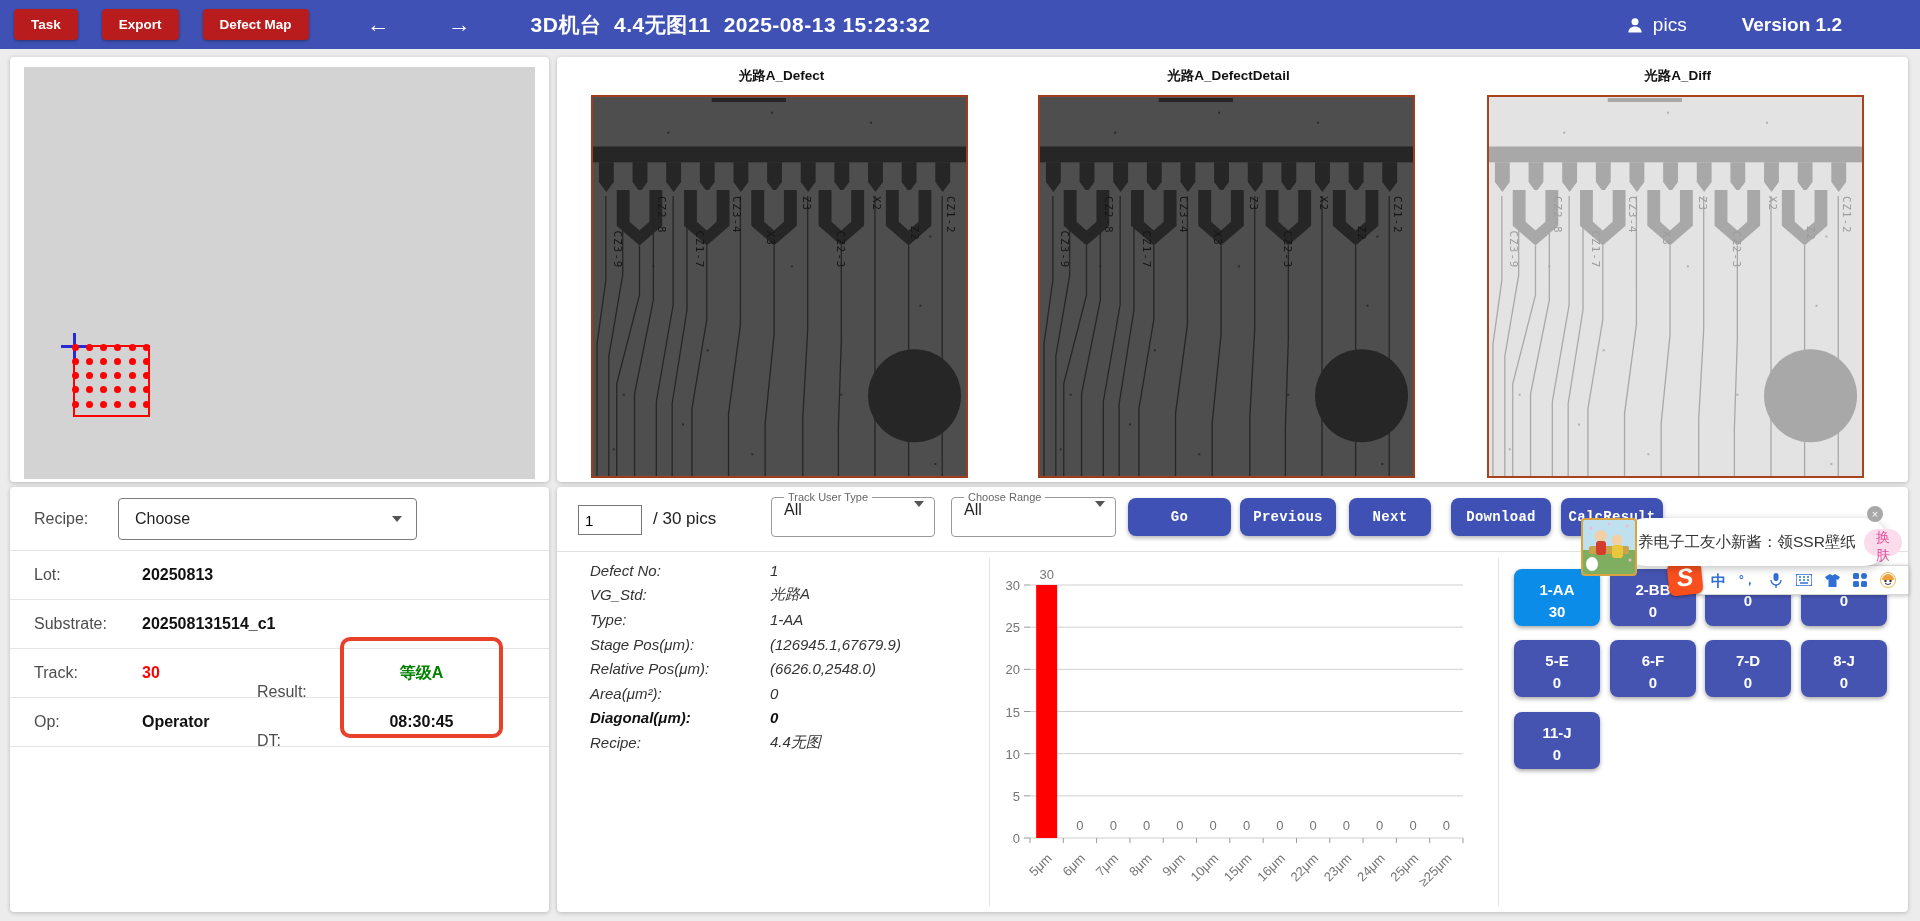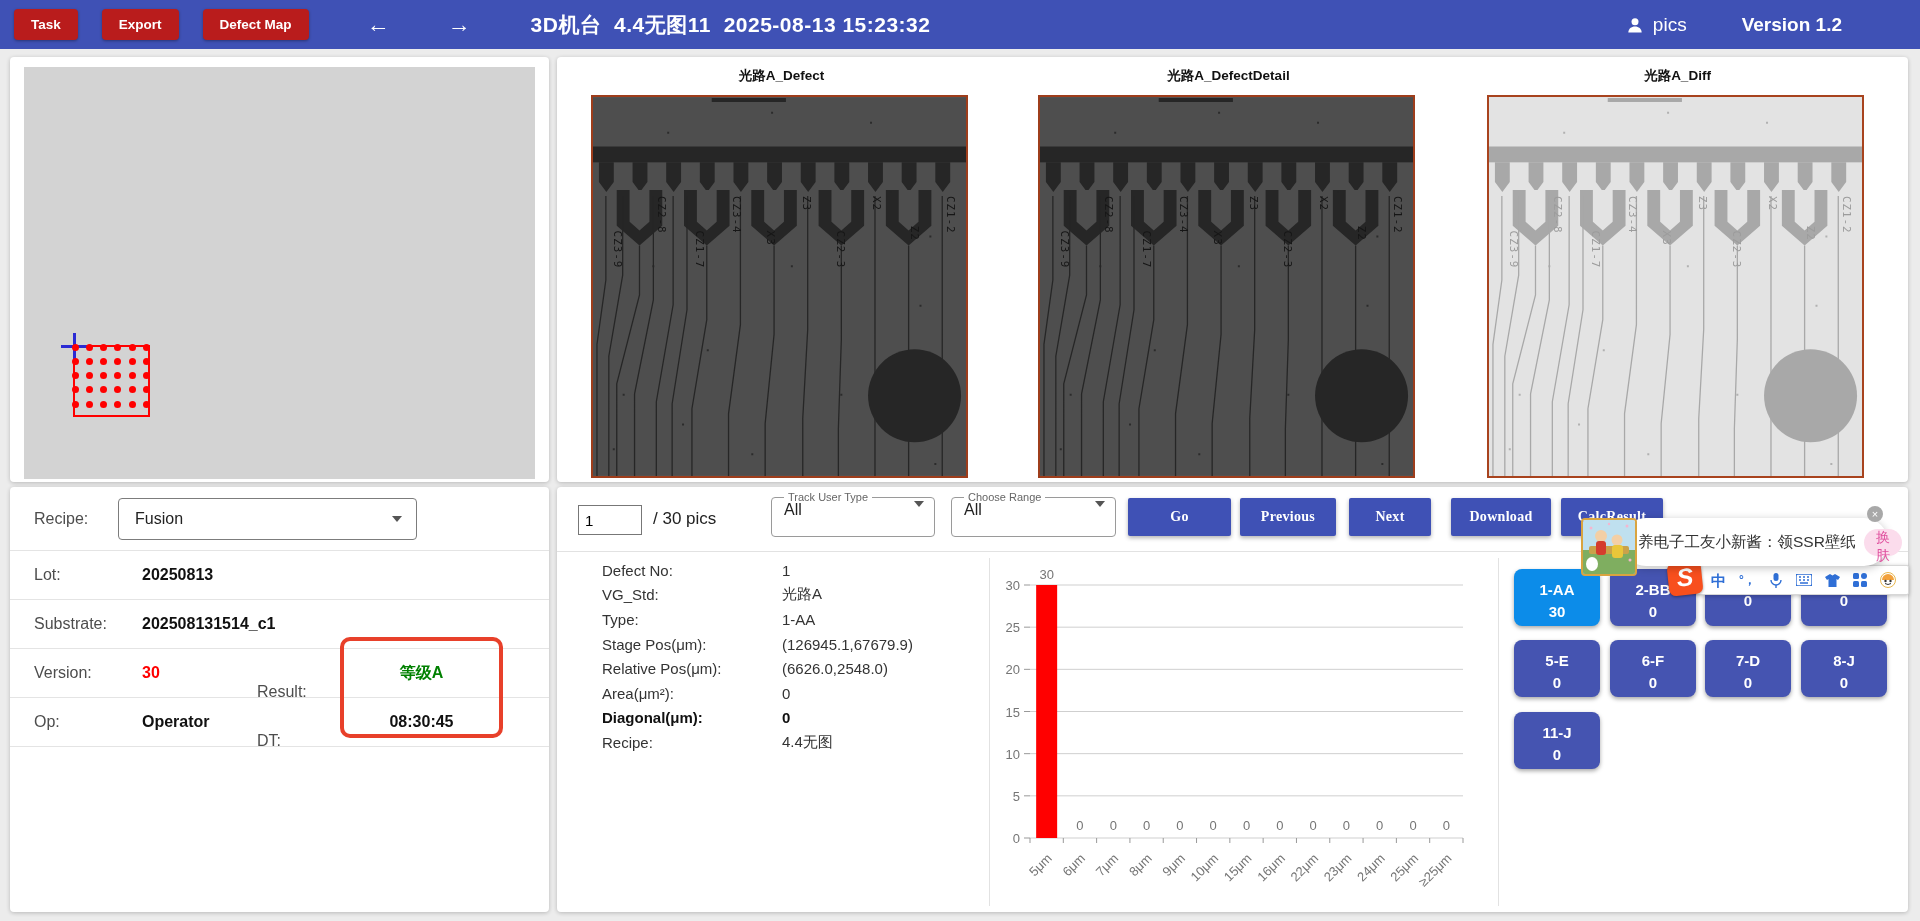--- a/index.html
+++ b/index.html
@@ -66,26 +66,26 @@
     border:1px solid #777; font-size:15px; padding:0 6px; font-family:inherit; }
   .pics-label { position:absolute; left:96px; top:22px; font-size:17px; color:#222; }
   fieldset.sel { position:absolute; top:4px; height:46px; margin:0; border:1px solid #9a9a9a;
     border-radius:4px; padding:0 10px 0 12px; background:#fff; cursor:pointer; }
   fieldset.sel legend { font-size:11px; color:#666; padding:0 4px; }
   fieldset.sel .selval { display:flex; align-items:flex-start; font-size:16px; color:#222; margin-top:-2px; }
   fieldset.sel .selval .caret { margin-left:auto; }
   #fs-track { left:214px; width:164px; }
   #fs-range { left:394px; width:165px; }
   .act-btn { position:absolute; top:11px; height:38px; background:#3f51b5; color:#fff;
-    border:none; border-radius:2px; font-family:Liberation Serif, serif; font-weight:bold; font-size:14px;
+    border:none; border-radius:8px; font-family:Liberation Mono, monospace; font-weight:bold; font-size:14px;
     letter-spacing:.3px; box-shadow:0 2px 4px rgba(0,0,0,.3); cursor:pointer; }
   .hr-div { position:absolute; left:0; top:64px; width:100%; height:1px; background:#e2e2e2; }
   .v-div { position:absolute; top:71px; bottom:6px; width:1px; background:#e2e2e2; }
   
-  .details { position:absolute; left:45px; top:71px; width:390px; }
+  .details { position:absolute; left:33px; top:71px; width:390px;font-style:italic; }
   .drow { height:24.6px; font-size:15px; color:#333; display:flex; align-items:center; }
   .drow .dl { width:180px; }
   .drow.bold { font-weight:bold; color:#111; }
   
   #chart-svg { position:absolute; left:420px; top:75px; }
   
   .type-btn { position:absolute; width:86px; height:57px; border-radius:8px; border:none;
     background:#4554b1; color:#fff; font-family:inherit; font-weight:bold; font-size:15px;
     line-height:1.45; box-shadow:0 2px 4px rgba(0,0,0,.35); cursor:pointer; text-align:center; padding-top:7px; }
   .type-btn.selected { background:#0c8ce9; }
@@ -155,34 +155,34 @@
       <span id="dots"><div class="dot" style="left: -3.5px; top: -3.5px;"></div><div class="dot" style="left: 10.8px; top: -3.5px;"></div><div class="dot" style="left: 25.1px; top: -3.5px;"></div><div class="dot" style="left: 39.4px; top: -3.5px;"></div><div class="dot" style="left: 53.7px; top: -3.5px;"></div><div class="dot" style="left: 68px; top: -3.5px;"></div><div class="dot" style="left: -3.5px; top: 10.8px;"></div><div class="dot" style="left: 10.8px; top: 10.8px;"></div><div class="dot" style="left: 25.1px; top: 10.8px;"></div><div class="dot" style="left: 39.4px; top: 10.8px;"></div><div class="dot" style="left: 53.7px; top: 10.8px;"></div><div class="dot" style="left: 68px; top: 10.8px;"></div><div class="dot" style="left: -3.5px; top: 25.1px;"></div><div class="dot" style="left: 10.8px; top: 25.1px;"></div><div class="dot" style="left: 25.1px; top: 25.1px;"></div><div class="dot" style="left: 39.4px; top: 25.1px;"></div><div class="dot" style="left: 53.7px; top: 25.1px;"></div><div class="dot" style="left: 68px; top: 25.1px;"></div><div class="dot" style="left: -3.5px; top: 39.4px;"></div><div class="dot" style="left: 10.8px; top: 39.4px;"></div><div class="dot" style="left: 25.1px; top: 39.4px;"></div><div class="dot" style="left: 39.4px; top: 39.4px;"></div><div class="dot" style="left: 53.7px; top: 39.4px;"></div><div class="dot" style="left: 68px; top: 39.4px;"></div><div class="dot" style="left: -3.5px; top: 53.7px;"></div><div class="dot" style="left: 10.8px; top: 53.7px;"></div><div class="dot" style="left: 25.1px; top: 53.7px;"></div><div class="dot" style="left: 39.4px; top: 53.7px;"></div><div class="dot" style="left: 53.7px; top: 53.7px;"></div><div class="dot" style="left: 68px; top: 53.7px;"></div></span>
     </div>
   </div>
 </div>
 
 <div class="card" id="info-card">
   <div class="info-rows">
     <div class="irow row-recipe">
       <span class="lbl">Recipe:</span>
       <div class="recipe-select">
-        <span>Fusion</span>
+        <span>Choose</span>
         <span class="caret"></span>
       </div>
     </div>
     <div class="irow row-std">
       <span class="lbl">Lot:</span>
       <span class="val">20250813</span>
     </div>
     <div class="irow row-std">
       <span class="lbl">Substrate:</span>
       <span class="val">202508131514_c1</span>
     </div>
     <div class="irow row-std">
-      <span class="lbl">Version:</span>
+      <span class="lbl">Track:</span>
       <span class="val txt-red">30</span>
       <span class="lbl2">Result:</span>
       <span class="val2 txt-green">等级A</span>
     </div>
     <div class="irow row-std">
       <span class="lbl">Op:</span>
       <span class="val">Operator</span>
       <span class="lbl2">DT:</span>
       <span class="val2">08:30:45</span>
     </div>

